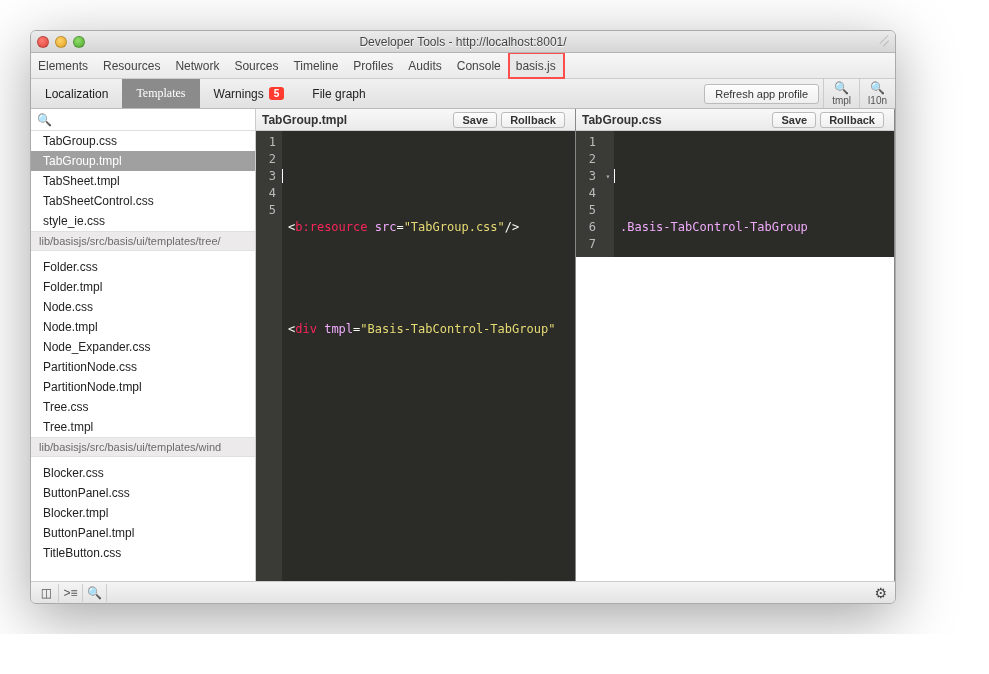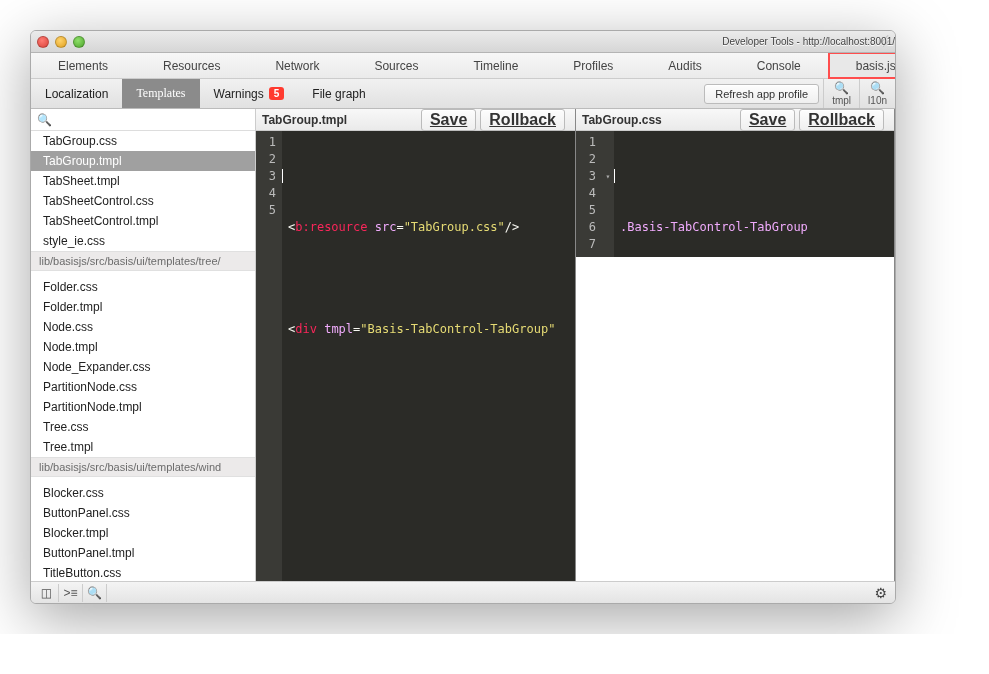--- a/index.html
+++ b/index.html
@@ -5,27 +5,27 @@
 * { box-sizing: border-box; margin: 0; padding: 0; }
 body { font-family: "Lucida Grande", "Helvetica Neue", Arial, sans-serif; font-size: 12px; background: #fff; padding: 30px; }
 .shadow-container { filter: drop-shadow(0 15px 30px rgba(0,0,0,0.35)); }
 .window { width: 866px; height: 574px; background: #eaeaea; border-radius: 6px; overflow: hidden; border: 1px solid #aaa; display: flex; flex-direction: column; }
 .titlebar { background: linear-gradient(#ebebeb,#d6d6d6); height: 22px; display: flex; align-items: center; padding: 0 6px; position: relative; border-bottom: 1px solid #b4b4b4; }
 .traffic { display: flex; gap: 6px; }
 .traffic-dot { width: 12px; height: 12px; border-radius: 50%; border: 0.5px solid rgba(0,0,0,0.2); }
 .td-red { background: radial-gradient(circle at 40% 35%, #ff7b73, #d9433b); }
 .td-yellow { background: radial-gradient(circle at 40% 35%, #ffd36b, #e0a020); }
 .td-green { background: radial-gradient(circle at 40% 35%, #8fe06a, #4fa52d); }
-.title-text { position: absolute; left: 0; right: 0; text-align: right; font-size: 10px; color: #444; text-shadow: 0 1px 0 #fff; pointer-events: none; }
+.title-text { position: absolute; left: 0; right: 0; text-align: center; font-size: 12px; color: #444; text-shadow: 0 1px 0 #fff; pointer-events: none; }
 .resize-corner { position: absolute; right: 4px; top: 4px; width: 14px; height: 14px; opacity: 0.3; }
 .resize-corner::before, .resize-corner::after { content:""; position:absolute; background:#666; transform: rotate(-45deg); }
 .resize-corner::before { width:12px; height:1px; top:4px; left:1px; }
 .resize-corner::after { width:8px; height:1px; top:8px; left:5px; }
 .main-tabs { background: linear-gradient(#f7f7f7,#eaeaea); height: 26px; display: flex; align-items: center; border-bottom: 1px solid #ccc; font-size: 12px; }
-.main-tab { padding: 0 27px; height: 100%; display: flex; align-items: center; color: #444; cursor: default; border-right: 1px solid transparent; }
+.main-tab { padding: 0 7px; height: 100%; display: flex; align-items: center; color: #444; cursor: default; border-right: 1px solid transparent; }
 .main-tab.highlighted { outline: 2px solid #ff4d4d; outline-offset: -1px; background: #e8e8e8; }
 .sub-toolbar { background: linear-gradient(#f1f1f1,#e1e1e1); height: 30px; display: flex; align-items: center; border-bottom: 1px solid #bbb; }
 .sub-tab { padding: 0 14px; height: 100%; display: flex; align-items: center; gap: 5px; color: #222; cursor: default; font-size: 12px; }
 .sub-tab.active { background: #8b8b8b; color: #fff; font-family: Liberation Serif, serif; }
 .badge { background: #ff3b30; color: #fff; font-size: 10px; font-weight: bold; padding: 1px 5px; border-radius: 3px; }
 .sub-spacer { flex: 1; }
 .btn { background: linear-gradient(#fdfdfd,#efefef); border: 1px solid #bbb; border-radius: 3px; padding: 3px 10px; font-size: 11px; color: #333; cursor: default; margin-right: 4px; box-shadow: inset 0 1px 0 #fff; }
 .icon-btn { display: flex; flex-direction: column; align-items: center; padding: 2px 8px; font-size: 10px; color: #555; border-left: 1px solid #ccc; }
 .icon-btn .mag { font-size: 12px; }
 .body-area { flex: 1; display: flex; min-height: 0; background: #fff; }
@@ -36,21 +36,21 @@
 .file-list { flex: 1; overflow: hidden; }
 .group-header { background: #eceaea; color: #6b6b6b; font-size: 11px; padding: 3px 8px; white-space: nowrap; overflow: hidden; border-top: 1px solid #e0e0e0; border-bottom: 1px solid #e0e0e0; }
 .file { padding: 3px 12px; font-size: 12px; color: #222; white-space: nowrap; cursor: default; }
 .file.selected { background: #a0a0a0; color: #fff; }
 .group-gap { height: 6px; }
 .editor-pane { display: flex; flex-direction: column; border-right: 1px solid #888; }
 .editor-pane.left { width: 320px; }
 .editor-pane.right { flex: 1; }
 .pane-header { height: 22px; background: linear-gradient(#f8f8f8,#eaeaea); border-bottom: 1px solid #ccc; display: flex; align-items: center; padding: 0 6px; font-weight: bold; color: #333; font-size: 12px; }
 .pane-header .spacer { flex: 1; }
-.pane-header .btn { padding: 1px 8px; font-size: 16px; text-decoration: underline; }
+.pane-header .btn { padding: 1px 8px; font-size: 11px; }
 .editor { flex: 1; display: flex; font-family: Menlo, Consolas, monospace; font-size: 12px; background: #2b2b27; color: #eee; line-height: 17px; overflow: hidden; }
 .gutter { width: 26px; background: #3a3a36; color: #bbb; text-align: right; padding: 3px 6px 0 0; }
 .gutter div { height: 17px; }
 .fold-gutter { width: 12px; background: #3a3a36; padding-top: 3px; }
 .fold-gutter div { height: 17px; display:flex; align-items:center; justify-content:center; color: #aaa; font-size: 8px; }
 .code { flex: 1; padding: 3px 6px 0 6px; white-space: pre; }
 .code div { height: 17px; }
 .t-green { color: #f0abfc; }
 .t-red { color: #f9265a; }
 .t-string { color: #e6db74; }
@@ -117,21 +117,20 @@
     <div class="sidebar">
       <div class="search-row">
         <span class="mag">🔍</span>
         <input class="search-input" placeholder="" style="">
       </div>
       <div class="file-list">
         <div class="file">TabGroup.css</div>
         <div class="file selected">TabGroup.tmpl</div>
         <div class="file">TabSheet.tmpl</div>
         <div class="file">TabSheetControl.css</div>
-        <div class="file">TabSheetControl.tmpl</div>
         <div class="file">style_ie.css</div>
         <div class="group-header">lib/basisjs/src/basis/ui/templates/tree/</div>
         <div class="group-gap"></div>
         <div class="file">Folder.css</div>
         <div class="file">Folder.tmpl</div>
         <div class="file">Node.css</div>
         <div class="file">Node.tmpl</div>
         <div class="file">Node_Expander.css</div>
         <div class="file">PartitionNode.css</div>
         <div class="file">PartitionNode.tmpl</div>

